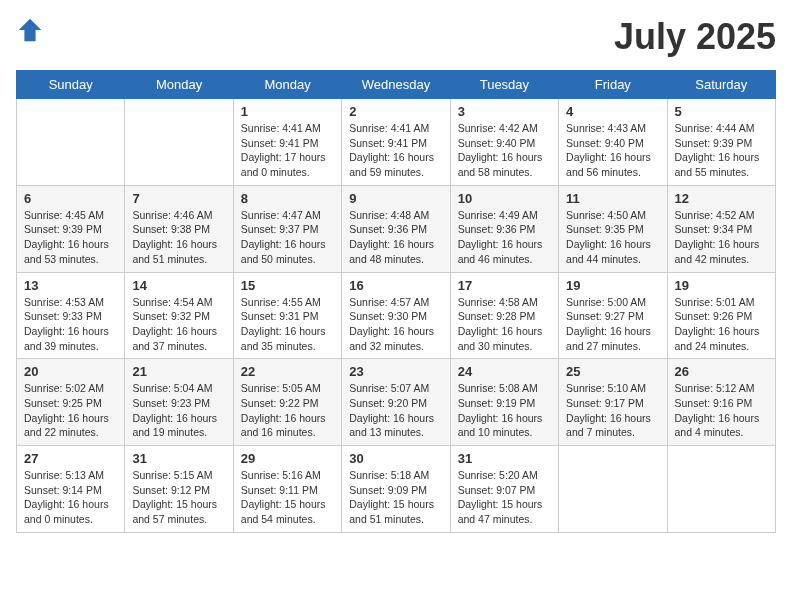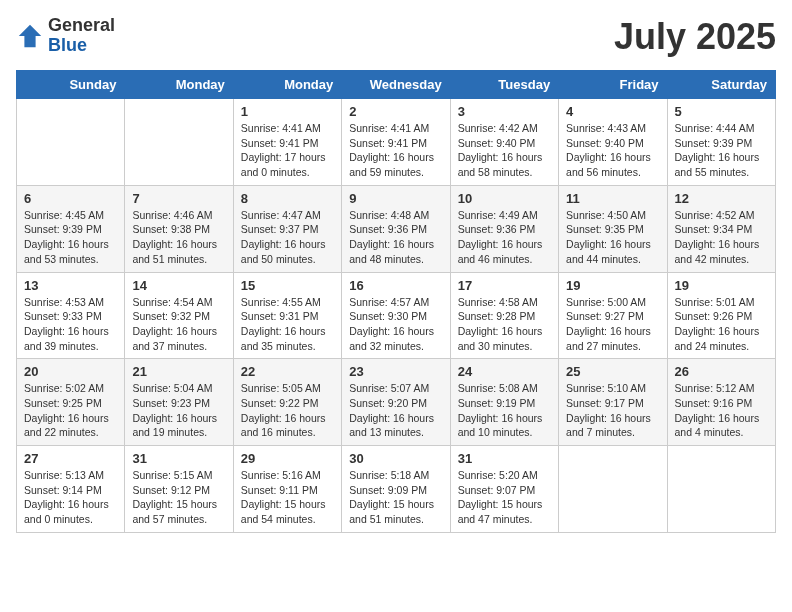--- a/index.html
+++ b/index.html
@@ -53,24 +53,24 @@
       color: #333;
     }
     .calendar {
       width: 100%;
       border-collapse: collapse;
       border: 1px solid #ccc;
     }
     .calendar th {
       background-color: #2a6db5;
       color: #fff;
-      text-align: right;
+      text-align: center;
       padding: 6px 8px;
       font-size: 13px;
-      font-weight: bold;
+      font-weight: normal;
       border: 1px solid #2a6db5;
     }
     .calendar td {
       vertical-align: top;
       padding: 5px 7px;
       border: 1px solid #ccc;
       font-size: 11px;
       color: #333;
       width: calc(100% / 7);
       height: 80px;
@@ -95,24 +95,20 @@
     }
   </style>
 </head>
 <body>
 
 <div class="header">
   <div class="logo">
     <svg class="logo-icon" viewBox="0 0 40 40">
       <polygon points="20,4 36,20 28,20 28,36 12,36 12,20 4,20" fill="#2a6db5"></polygon>
     </svg>
-    <div class="logo-text">
-      <span class="logo-general">General</span>
-      <span class="logo-blue">Blue</span>
-    </div>
   </div>
   <div class="title-section">
     <div class="main-title">July 2025</div>
   </div>
 </div>
 
 <table class="calendar">
   <thead>
     <tr>
     <th>Sunday</th>

